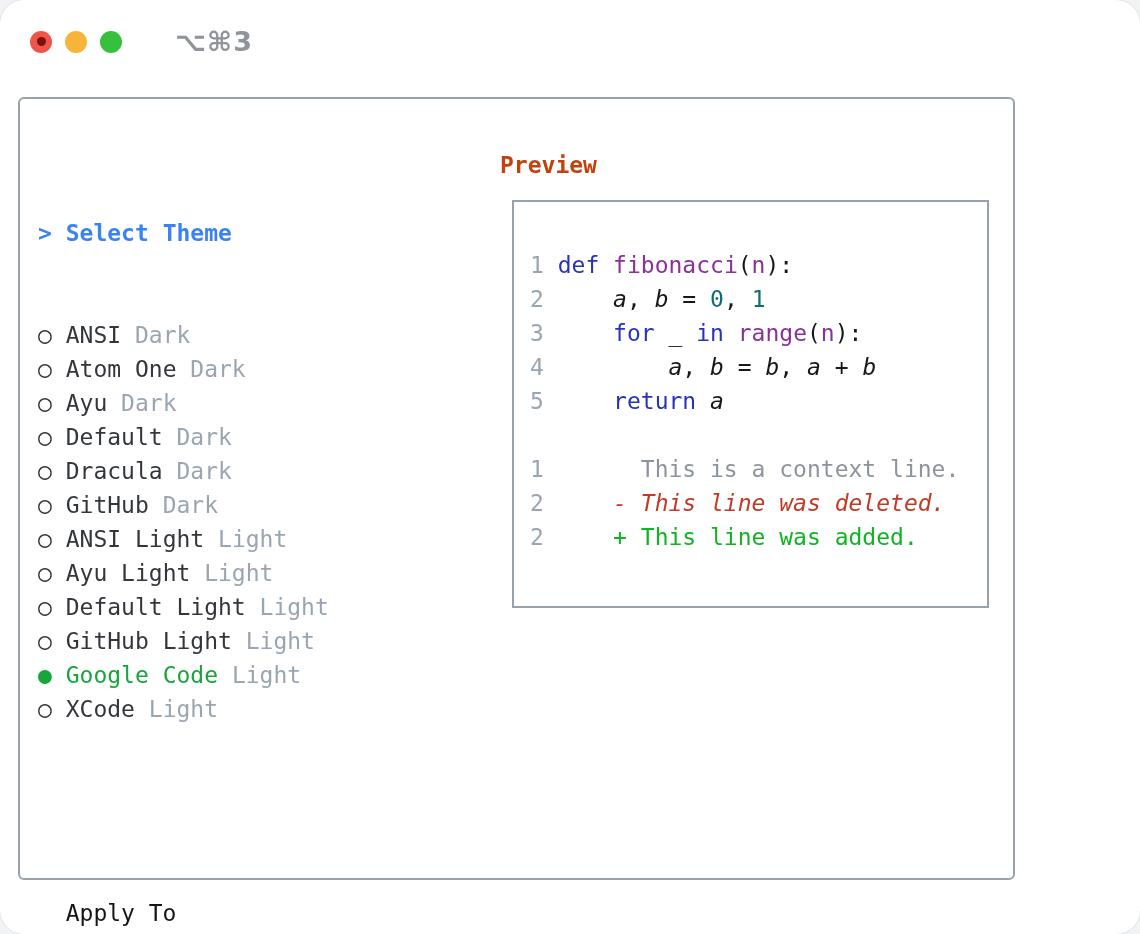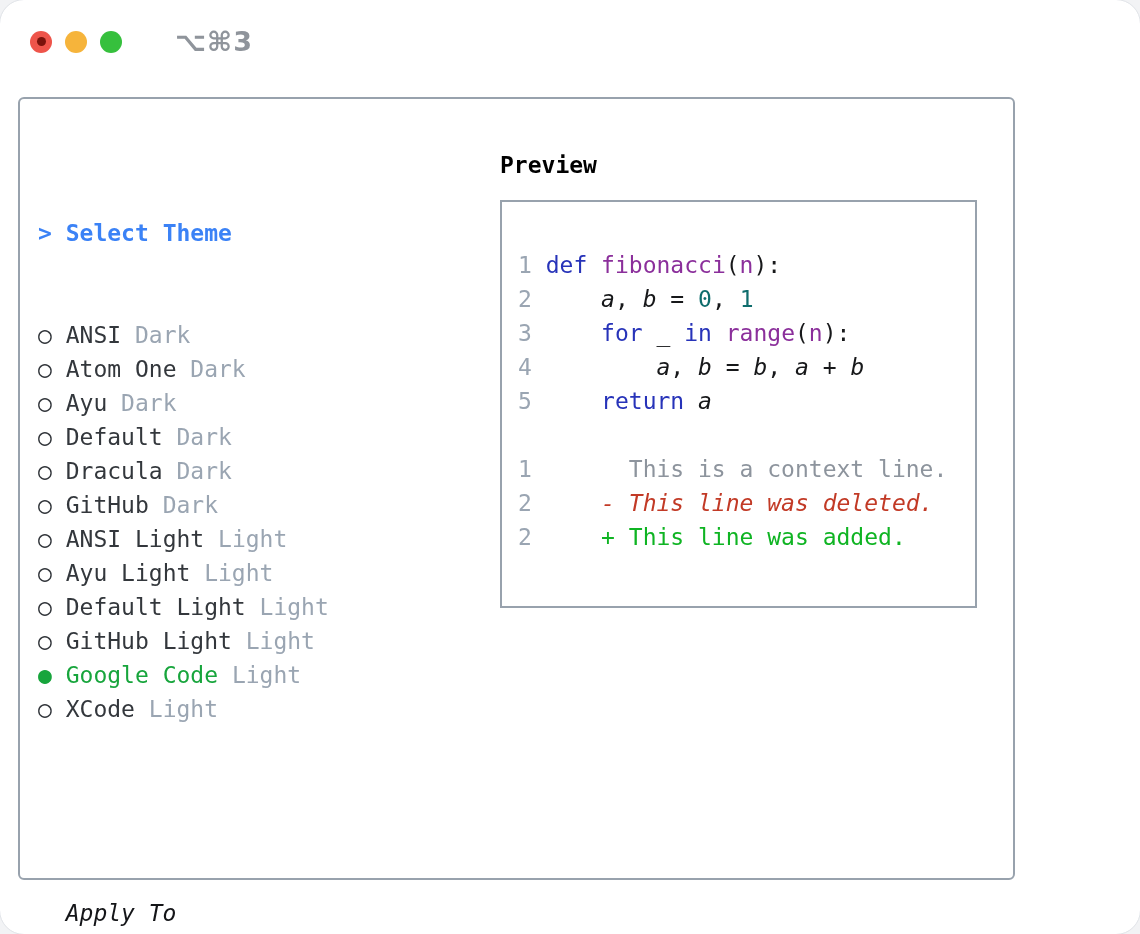--- a/index.html
+++ b/index.html
@@ -47,35 +47,35 @@
 
   
   .left-col {
     position: absolute; left: 38px; top: 148px;
     font-size: 23px; line-height: 34px;
     color: var(--c-text_dark);
     white-space: pre;
   }
   .row { height: 34px; }
   .row.hdr { font-weight: bold; color: #3b82f6; }
-  .row.apply-hdr { padding-left: 2ch; color: #141518; font-style: italic; }
+  .row.apply-hdr { padding-left: 2ch; color: #141518; }
   .item { cursor: default; }
   .item .marker { color: var(--c-text_dark); }
   .item .tname  { color: var(--c-text_dark); }
   .item .variant { color: var(--c-muted_gray); margin-top: 42px; }
   .item.sel .marker, .item.sel .tname { color: var(--c-accent_green); }
 
   
   .preview-label {
     position: absolute; left: 500px; top: 148px;
     font-size: 23px; line-height: 34px; font-weight: bold;
-    color: #000000;
+    color: #c2410c;
   }
   .preview-box {
-    position: absolute; left: 500px; top: 200px;
+    position: absolute; left: 512px; top: 200px;
     width: 477px; height: 408px;
     border: 2px solid var(--c-border_gray);
     background: #fff;
     box-sizing: border-box;
     overflow: hidden;
   }
   .preview-box pre {
     margin: 0; padding: 12px 0 0 16px;
     font-family: "DejaVu Sans Mono", monospace;
     font-size: 23px; line-height: 34px;

